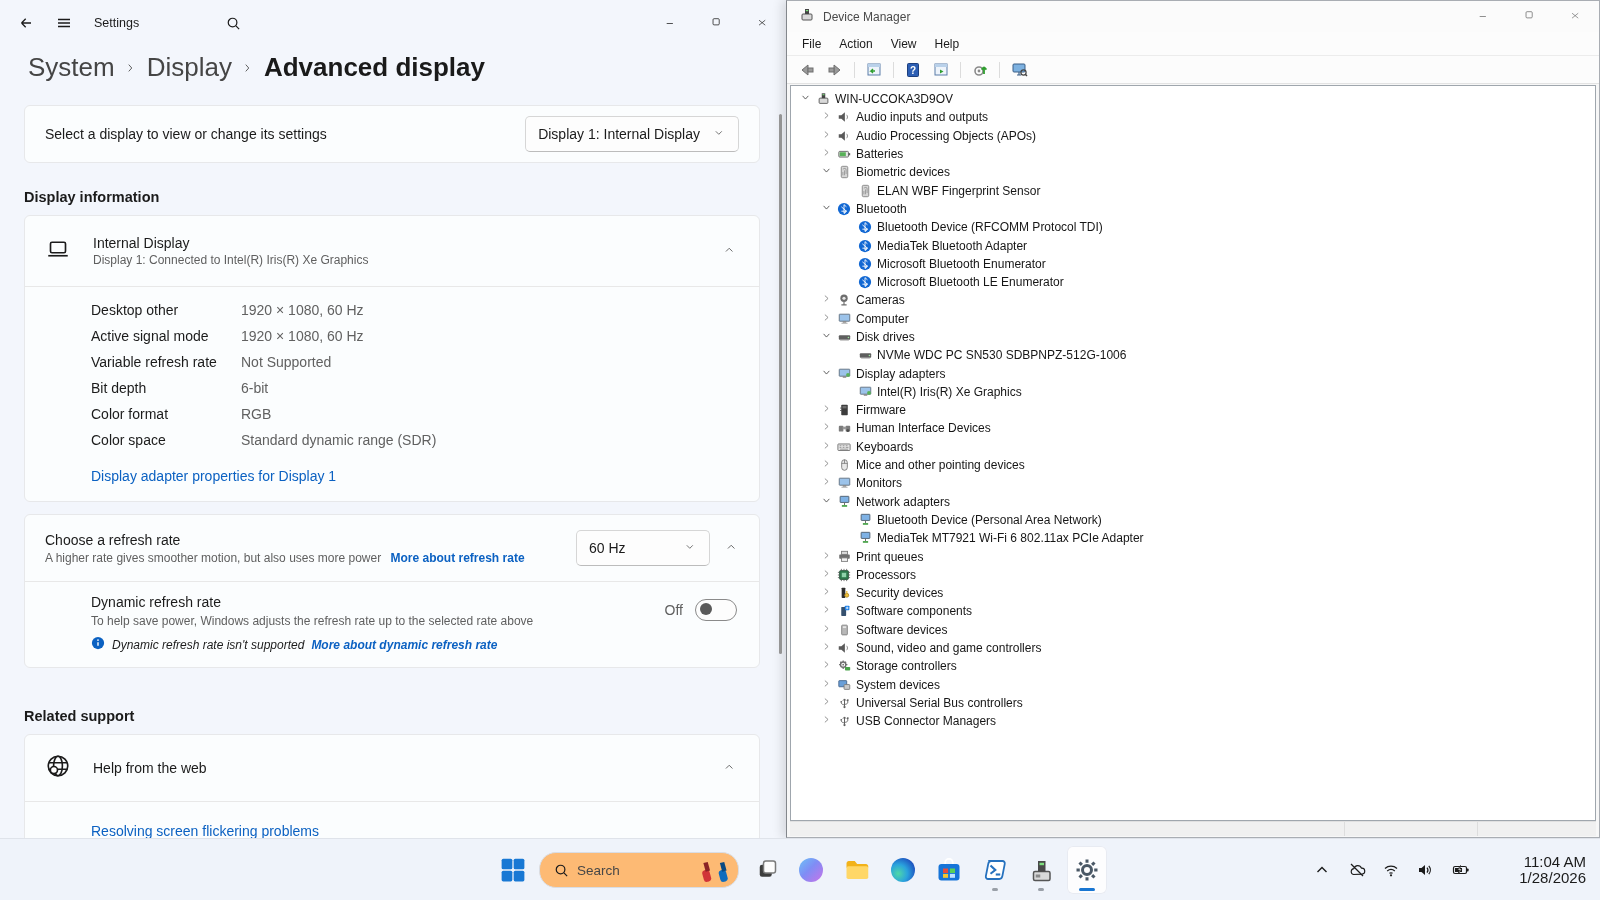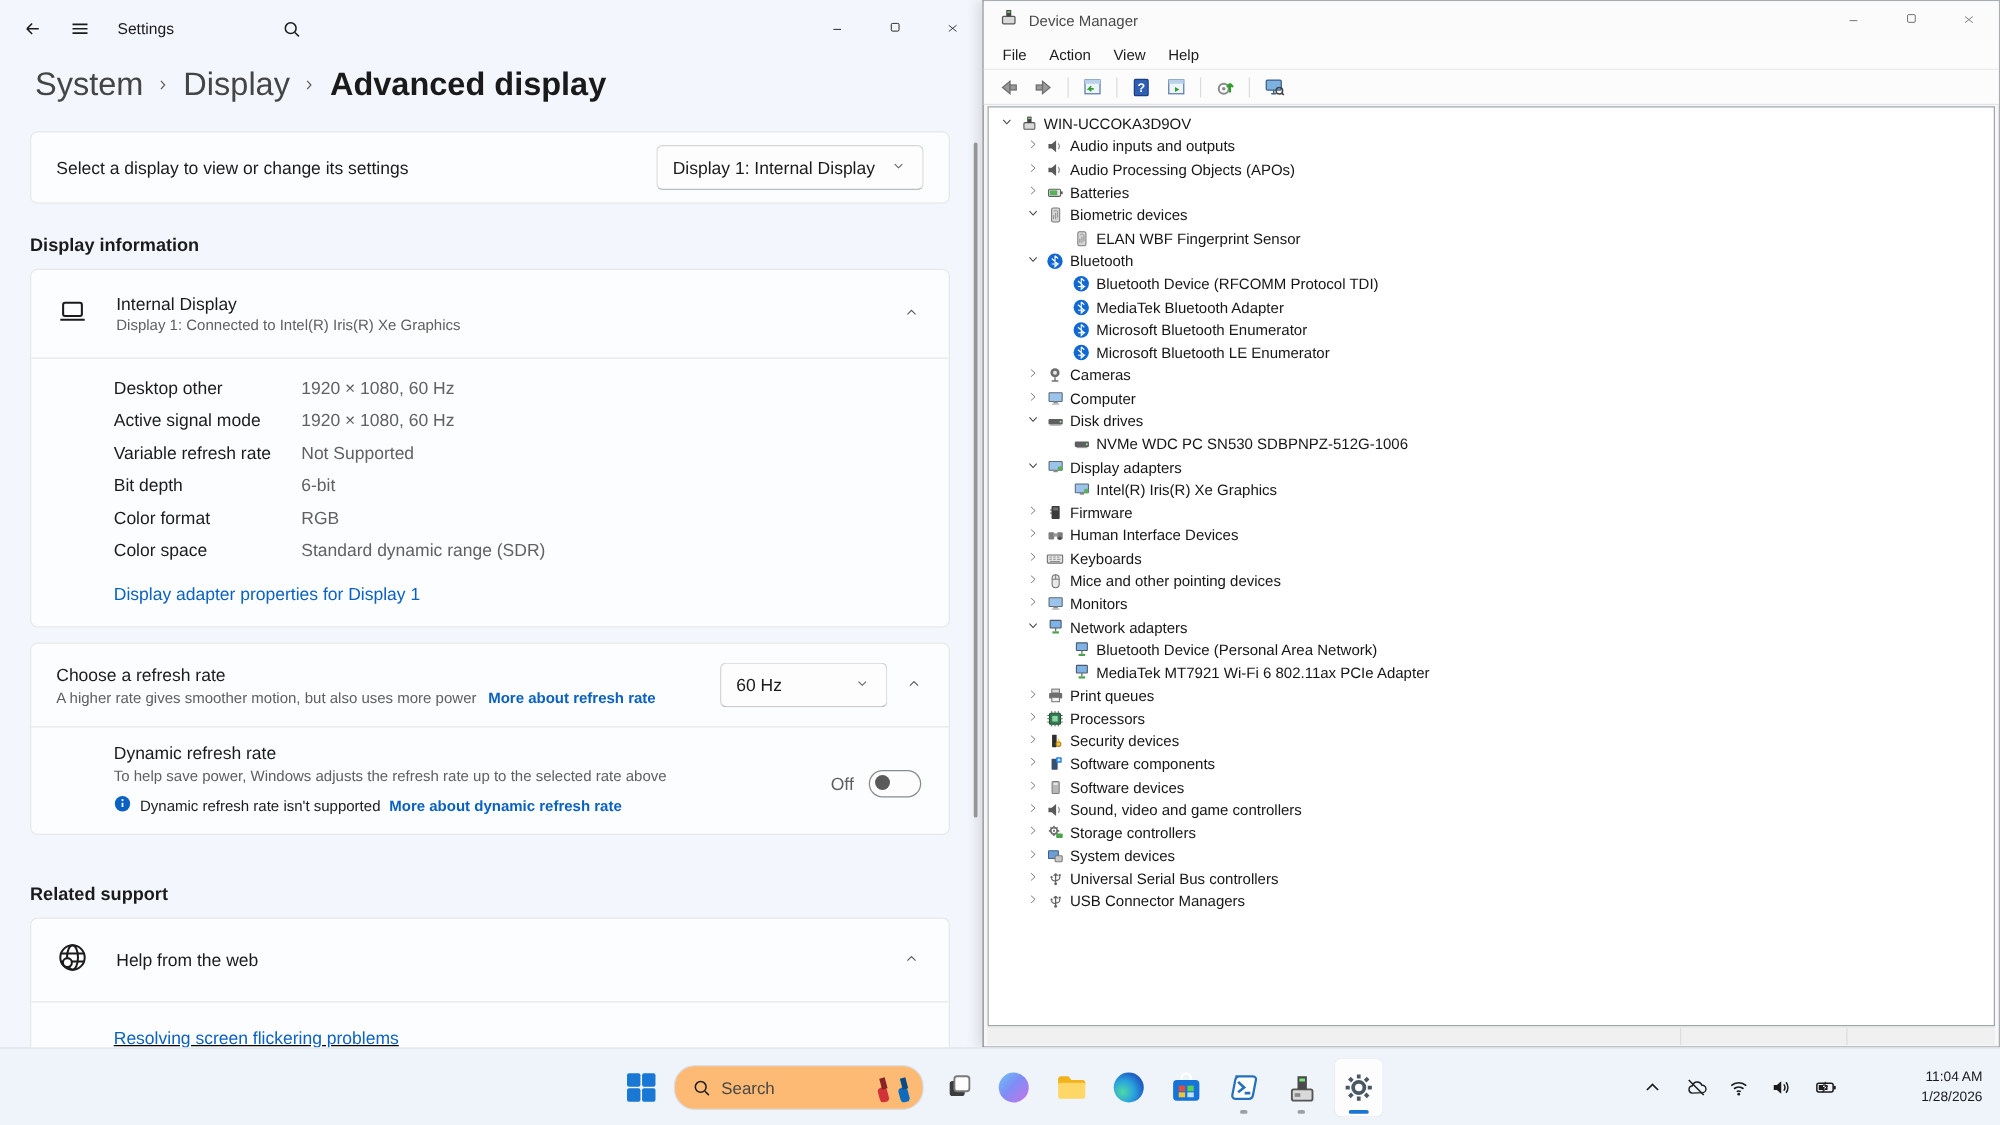--- a/index.html
+++ b/index.html
@@ -36,27 +36,27 @@
   a.link{color:#0b61c2;text-decoration:none;font-size:14px;}
   a.link.sm{font-size:12px;font-weight:bold;}
   .adapter-link-row{padding:10px 0 16px 66px;}
   .refresh-head{height:66px;display:flex;align-items:center;justify-content:space-between;padding:0 20px;}
   .refresh-title{font-size:14px;color:#1b1b1b;}
   .refresh-sub{font-size:12px;color:#5f5f5f;margin-top:3px;}
   .refresh-right{display:flex;align-items:center;gap:16px;}
   .dyn-block{padding:12px 20px 14px 66px;position:relative;}
   .dyn-title{font-size:14px;color:#1b1b1b;}
   .dyn-sub{font-size:12px;color:#5f5f5f;margin-top:4px;}
-  .dyn-info{display:flex;align-items:center;gap:7px;margin-top:8px;font-size:12px;color:#1b1b1b;}
-  .dyn-toggle{position:absolute;right:22px;top:34px;display:flex;align-items:center;gap:12px;}
+  .dyn-info{display:flex;align-items:center;gap:7px;margin-top:8px;font-size:12px;color:#1b1b1b;font-style:italic;}
+  .dyn-toggle{position:absolute;right:22px;top:17px;display:flex;align-items:center;gap:12px;}
   .toggle-label{font-size:14px;color:#5f5f5f;}
   .toggle{width:40px;height:20px;border:1px solid #8a8a8a;border-radius:11px;position:relative;background:#fdfdfd;}
   .toggle .knob{position:absolute;left:4px;top:3px;width:12px;height:12px;border-radius:50%;background:#5a5a5a;}
   .help-head{height:66px;}
-  .help-link-row{padding:20px 0 26px 66px;text-decoration:underline;}
+  .help-link-row{padding:20px 0 26px 66px;}
   .s-scrollbar{position:absolute;right:4px;top:114px;width:3px;height:540px;background:#9c9c9c;border-radius:2px;}
 
   
   #dm-win{position:absolute;left:786px;top:0;width:814px;height:838px;background:#f7f7f7;border:1px solid #a9adb3;border-left-color:#83878c;box-sizing:border-box;box-shadow:-4px 0 10px rgba(0,0,0,.12);}
   .dm-titlebar{height:31px;display:flex;align-items:center;padding-left:12px;gap:8px;position:relative;background:#fbfbfb;}
   .dm-title{font-size:12px;color:#4a4a4a;}
   .dm-controls{position:absolute;right:0;top:0;height:31px;display:flex;}
   .dm-controls .win-btn{width:46px;color:#6b6b6b;}
   .dm-menubar{height:23px;display:flex;align-items:center;padding-left:6px;background:#fcfcfc;border-bottom:1px solid #ececec;}
   .dm-menu-item{font-size:12px;color:#1b1b1b;padding:0 9px;}
@@ -79,21 +79,21 @@
   .tb-center{position:absolute;left:50%;transform:translateX(-50%);top:0;height:62px;display:flex;align-items:center;gap:6px;}
   .tb-slot{width:40px;height:48px;border-radius:6px;display:flex;align-items:center;justify-content:center;position:relative;}
   .tb-slot.active{background:#fdfdfe;box-shadow:0 0 0 1px #e8ebf2 inset;}
   .tb-slot .run-dash{position:absolute;bottom:3px;left:50%;transform:translateX(-50%);width:6px;height:3px;border-radius:2px;background:#9aa0a8;}
   .tb-slot.active .run-dash{width:16px;background:#1976d2;}
   .search-pill{height:34px;width:178px;border-radius:17px;background:#fdba74;border:1px solid #d9dde4;display:flex;align-items:center;gap:8px;padding:0 6px 0 14px;}
   .search-pill .ph{font-size:13.5px;color:#474747;flex:1;}
   .tb-tray{position:absolute;right:130px;top:0;height:62px;display:flex;align-items:center;gap:16px;}
   .tray-ico{display:flex;align-items:center;justify-content:center;color:#1b1b1b;}
   .tb-clock{position:absolute;right:14px;top:0;height:62px;display:flex;flex-direction:column;justify-content:center;align-items:flex-end;line-height:16px;}
-  .clock-time,.clock-date{font-size:11px;color:#1b1b1b;}
+  .clock-time,.clock-date{font-size:15px;color:#1b1b1b;}
 
   svg{display:block;}
 </style>
 </head>
 <body>
 
 <div id="screen">
 
   <section id="settings-win">
     <div class="s-titlebar">

